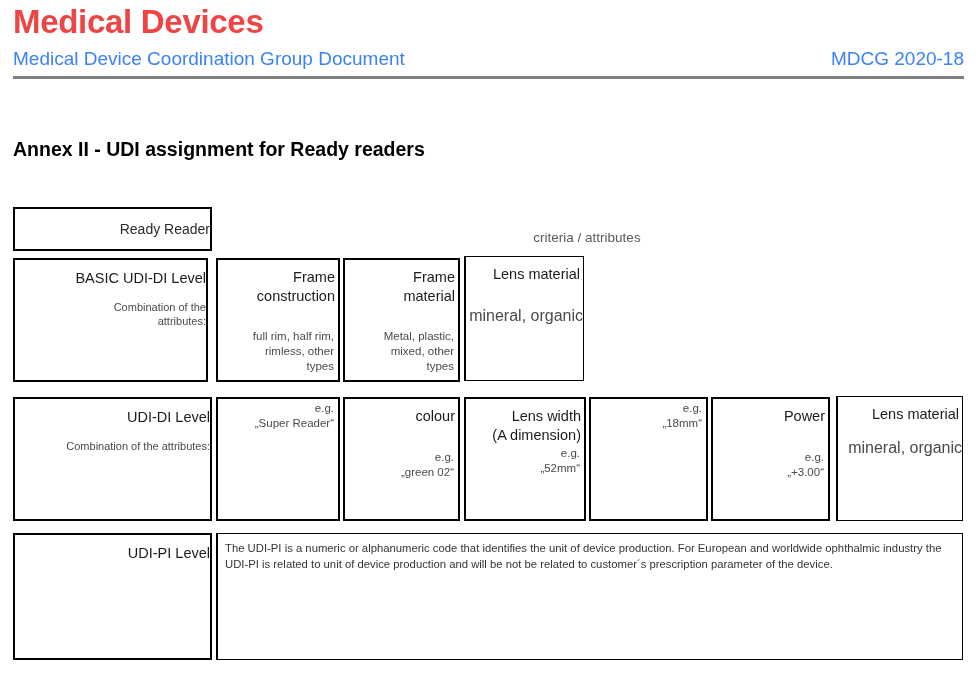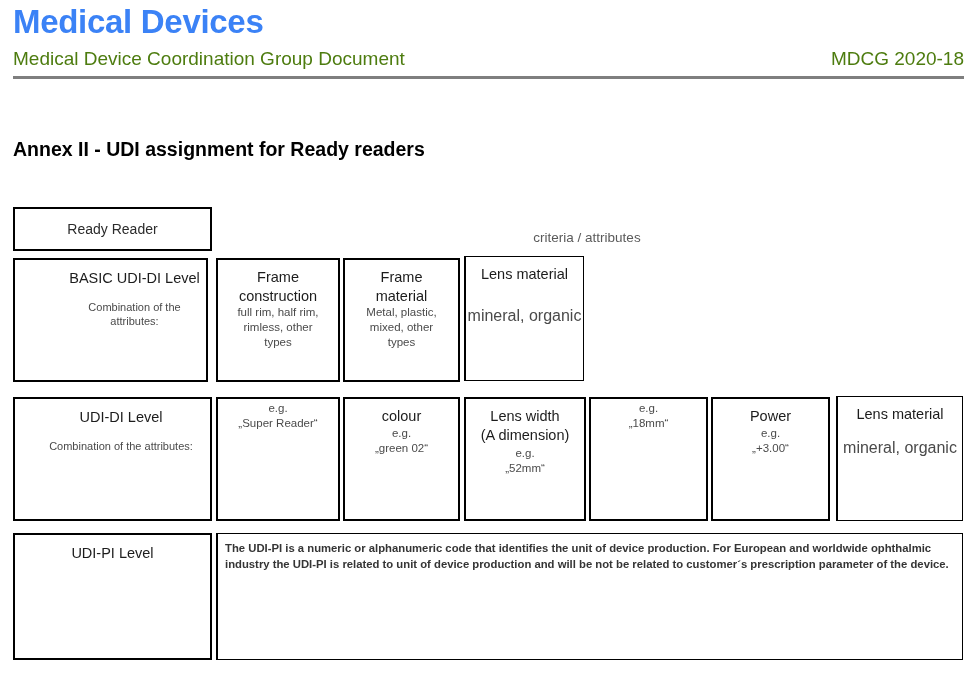--- a/index.html
+++ b/index.html
@@ -20,35 +20,35 @@
   
   #doc-header {
     position: absolute;
     left: 13px;
     top: 0;
     width: 953px;
   }
   #doc-title {
     font-size: 33px;
     font-weight: bold;
-    color: #3b82f6;
+    color: #ef4444;
     letter-spacing: -0.3px;
     line-height: 1.12;
     margin: 4px 0 0 0;
     white-space: nowrap;
   }
   #header-subrow {
     display: flex;
     justify-content: space-between;
     align-items: baseline;
     margin-top: 7px;
   }
   #doc-subtitle, #doc-code {
     font-size: 19px;
-    color: #4d7c0f;
+    color: #3b82f6;
     white-space: nowrap;
   }
   #doc-code { padding-right: 2px; }
   #header-rule {
     margin-top: 6px;
     height: 3px;
     background: #7f7f7f;
     width: 951px;
   }
 
@@ -69,21 +69,21 @@
     left: 0;
     top: 0;
     width: 979px;
     height: 679px;
   }
   .box {
     position: absolute;
     box-sizing: border-box;
     background: #ffffff;
     border: 2px solid #000000;
-    text-align: center;
+    text-align: right;
   }
   .box.thin {
     border: 1px solid #000000;
     border-left: 2px solid #000000;
   }
   .level-title {
     font-size: 14.5px;
     color: #1c1c1c;
     margin-top: 9px;
     line-height: 1.25;
@@ -101,21 +101,21 @@
     margin-top: 8px;
     line-height: 1.28;
     padding: 0 3px;
   }
   .attr-eg {
     font-size: 11.5px;
     color: #4a4a4a;
     line-height: 1.32;
     padding: 0 4px;
   }
-  .attr-eg.spaced { }
+  .attr-eg.spaced { margin-top: 24px; }
   .attr-eg.tight  { margin-top: 2px; }
   .attr-plain {
     font-size: 16px;
     color: #4a4a4a;
     margin-top: 22px;
     line-height: 1.3;
   }
 
   #ready-reader-box {
     left: 13px; top: 207px; width: 199px; height: 44px;
@@ -137,21 +137,20 @@
   #udipi-text-box {
     left: 216px; top: 533px; width: 747px; height: 127px;
     text-align: left;
   }
   #udipi-paragraph {
     font-size: 11.3px;
     color: #353535;
     line-height: 1.42;
     margin: 6px 8px 0 7px;
     text-align: left;
-    font-weight: bold;
   }
 </style>
 </head>
 <body>
 
 <div id="doc-header">
   <div id="doc-title">Medical Devices</div>
   <div id="header-subrow">
     <div id="doc-subtitle">Medical Device Coordination Group Document</div>
     <div id="doc-code">MDCG 2020-18</div>

